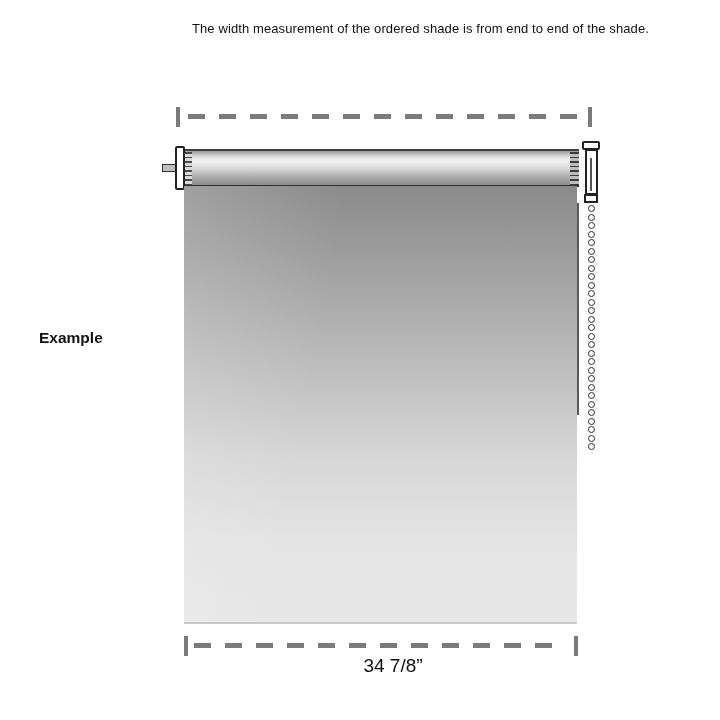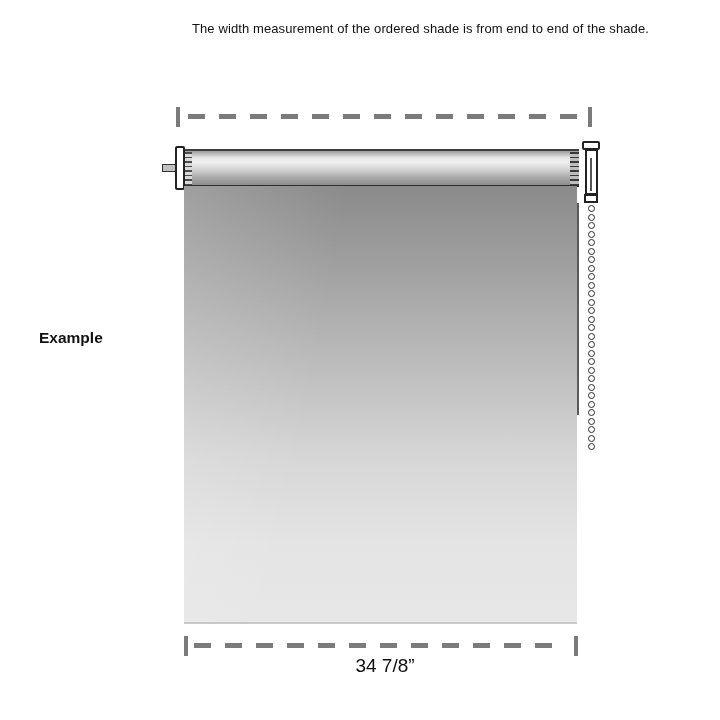--- a/index.html
+++ b/index.html
@@ -10,21 +10,21 @@
   .abs{position:absolute;}
 
   
   .instr{left:192px;font-size:13px;letter-spacing:.1px;color:#111;white-space:nowrap;}
   .instr1{top:21px;}
   .instr2{top:51px;}
 
   
   .dim-label{font-size:19px;text-align:center;color:#101010;}
   .dim-label-top{left:176px;top:84px;width:412px;}
-  .dim-label-bottom{left:189px;top:655px;width:392px;}
+  .dim-label-bottom{left:197px;top:655px;width:392px;}
 
   
   .dash-run{height:5px;background:repeating-linear-gradient(to right,var(--dash,#7b7b7b) 0 17px,transparent 17px 31px);}
   .dash-top{left:188px;top:114px;width:394px;}
   .dash-bottom{left:194px;top:643px;width:372px;}
   .tick{width:4px;height:20px;background:var(--dash,#7b7b7b);}
   .tick-tl{left:176px;top:107px;}
   .tick-tr{left:588px;top:107px;}
   .tick-bl{left:184px;top:636px;}
   .tick-br{left:574px;top:636px;}

